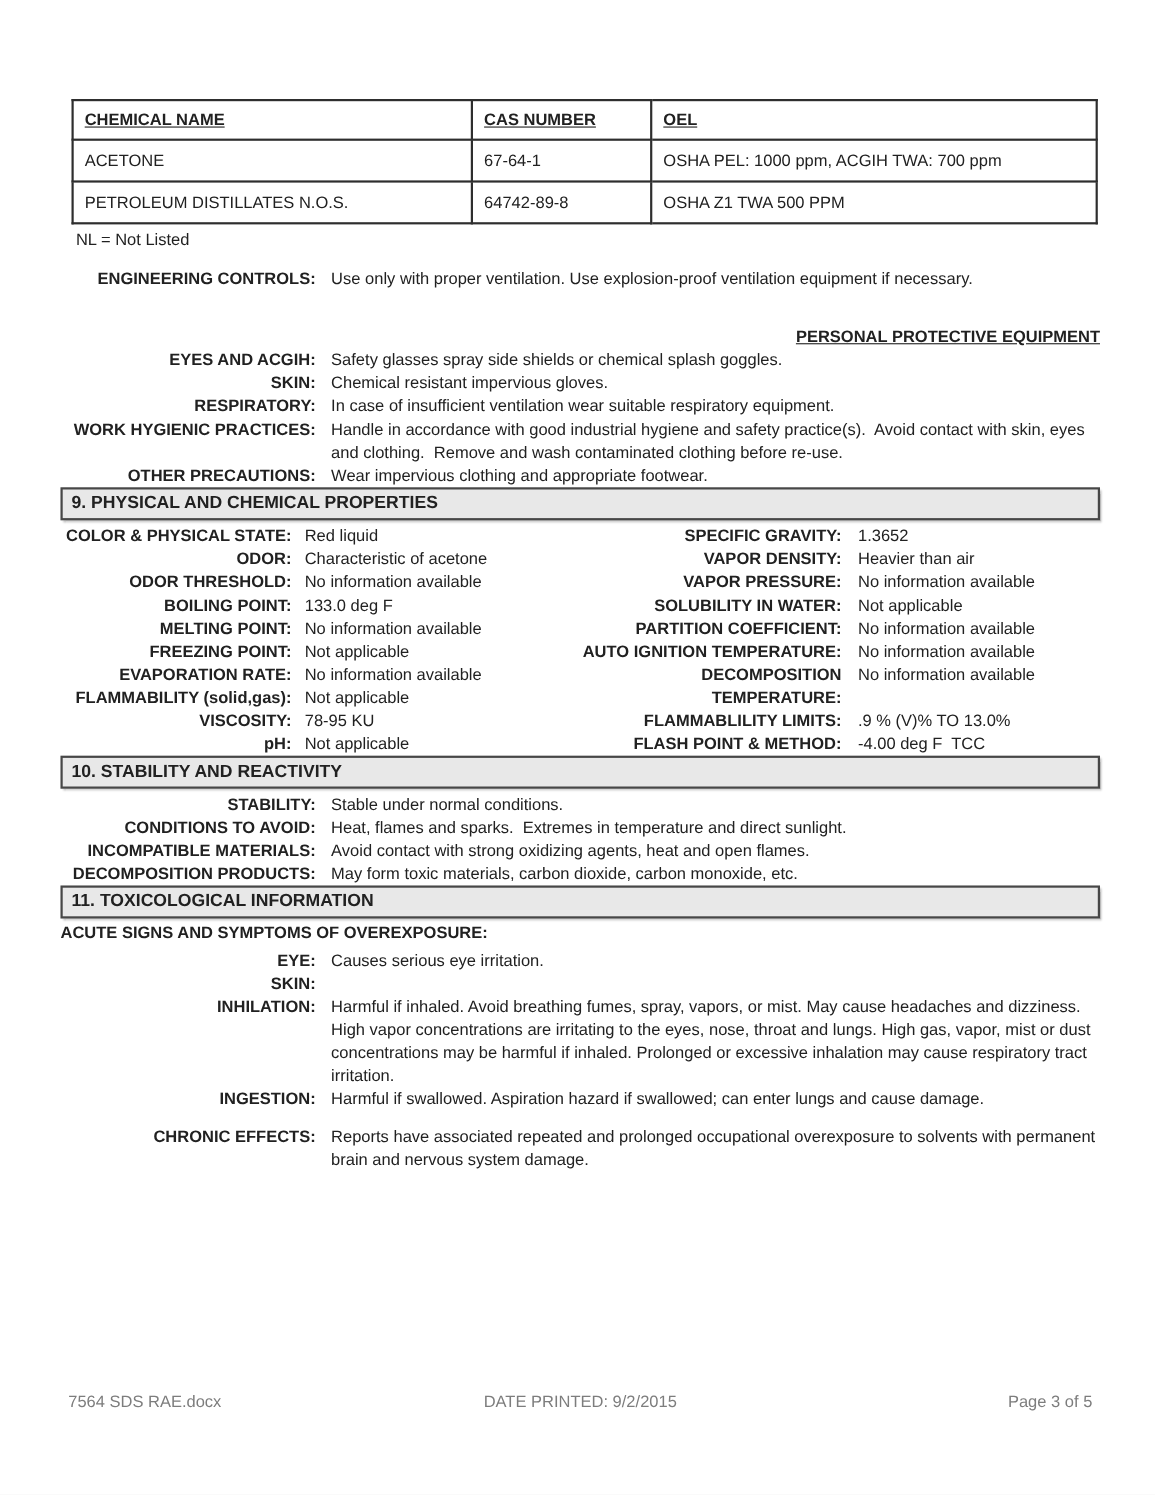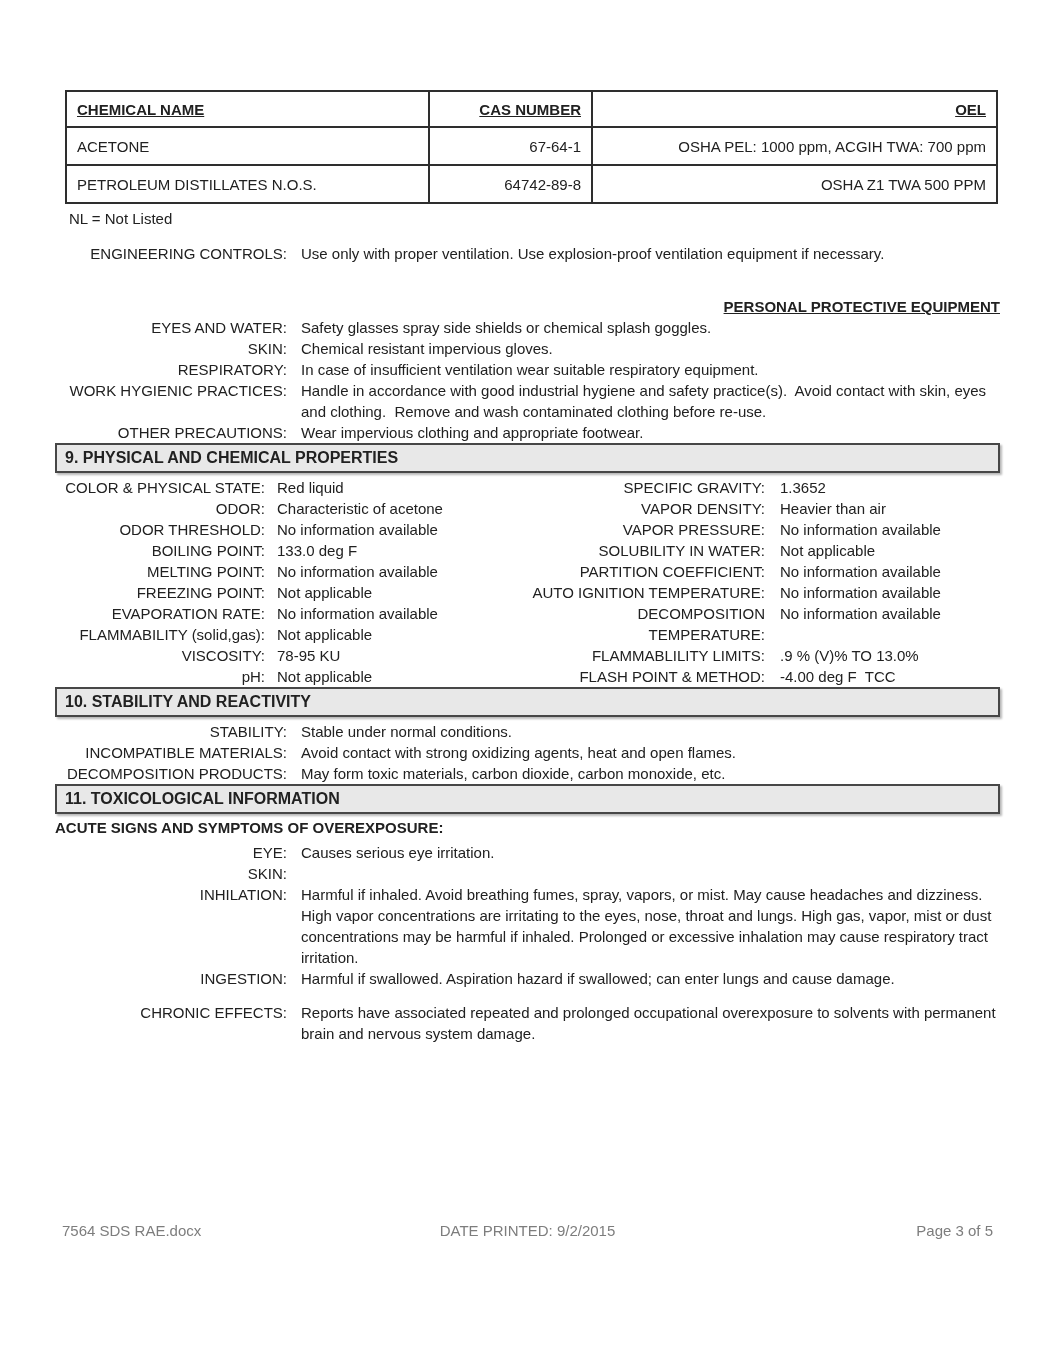--- a/index.html
+++ b/index.html
@@ -39,30 +39,30 @@
     border:2px solid #2e2e2e;
     padding:6px 10px;
     font-size:15px;
   }
   table.chem th {
     text-align:left;
     text-decoration:underline;
     font-weight:bold;
     height:22px;
   }
-  table.chem th.c, table.chem td.c { text-align:right; }
+  table.chem th.c, table.chem td.c { text-align:left; }
   table.chem td { height:24px; }
   .col-name { width:39%; }
   .col-cas  { width:17.5%; }
   .col-oel  { width:43.5%; }
 
   .note { margin:4px 0 14px 14px; }
 
   .kv { display:flex; }
-  .kv-label { flex:0 0 232px; text-align:right; font-weight:normal; }
+  .kv-label { flex:0 0 232px; text-align:right; font-weight:bold; }
   .kv-value { margin-left:14px; flex:1; white-space:pre-wrap; }
 
   .ppe-heading {
     text-align:right;
     font-weight:bold;
     text-decoration:underline;
     margin-top:32px;
   }
 
   .two-col { display:flex; margin-top:4px; }
@@ -72,21 +72,21 @@
   .col-left  .kv-value { margin-left:12px; }
   .col-right .kv-label { flex:0 0 240px; }
   .col-right .kv-value { margin-left:15px; }
 
   .sub-heading { font-weight:bold; margin-top:3px; }
   .gap { height:13px; }
   .fields-block { margin-top:4px; }
 
   .footer {
     position:absolute;
-    left:62px; right:57px; top:1220px;
+    left:62px; right:57px; top:1264px;
     display:flex;
     color:#7d7d7d;
     font-size:15px;
     gap:28px;
   }
   .footer-left  { flex:1; text-align:left; }
   .footer-mid   { flex:1; text-align:center; }
   .footer-right { flex:1; text-align:right; }
 </style>
 </head>
@@ -121,21 +121,21 @@
     </tbody>
       </table>
     <div class="note">NL = Not Listed</div>
 
     <div class="kv">
       <div class="kv-label">ENGINEERING CONTROLS:</div>
       <div class="kv-value">Use only with proper ventilation. Use explosion-proof ventilation equipment if necessary.</div>
     </div>
     <div class="ppe-heading">PERSONAL PROTECTIVE EQUIPMENT</div>
     <div class="kv">
-      <div class="kv-label">EYES AND WATER:</div>
+      <div class="kv-label">EYES AND ACGIH:</div>
       <div class="kv-value">Safety glasses spray side shields or chemical splash goggles.</div>
     </div>
     <div class="kv">
       <div class="kv-label">SKIN:</div>
       <div class="kv-value">Chemical resistant impervious gloves.</div>
     </div>
     <div class="kv">
       <div class="kv-label">RESPIRATORY:</div>
       <div class="kv-value">In case of insufficient ventilation wear suitable respiratory equipment.</div>
     </div>
@@ -230,20 +230,24 @@
             <div class="kv-value">-4.00 deg F  TCC</div>
           </div>
       </div>
     </div>
 
     <div class="section-bar mt">10. STABILITY AND REACTIVITY</div>
     <div class="fields-block">
       <div class="kv">
           <div class="kv-label">STABILITY:</div>
           <div class="kv-value">Stable under normal conditions.</div>
+        </div>
+      <div class="kv">
+          <div class="kv-label">CONDITIONS TO AVOID:</div>
+          <div class="kv-value">Heat, flames and sparks.  Extremes in temperature and direct sunlight.</div>
         </div>
       <div class="kv">
           <div class="kv-label">INCOMPATIBLE MATERIALS:</div>
           <div class="kv-value">Avoid contact with strong oxidizing agents, heat and open flames.</div>
         </div>
       <div class="kv">
           <div class="kv-label">DECOMPOSITION PRODUCTS:</div>
           <div class="kv-value">May form toxic materials, carbon dioxide, carbon monoxide, etc.</div>
         </div>
     </div>

